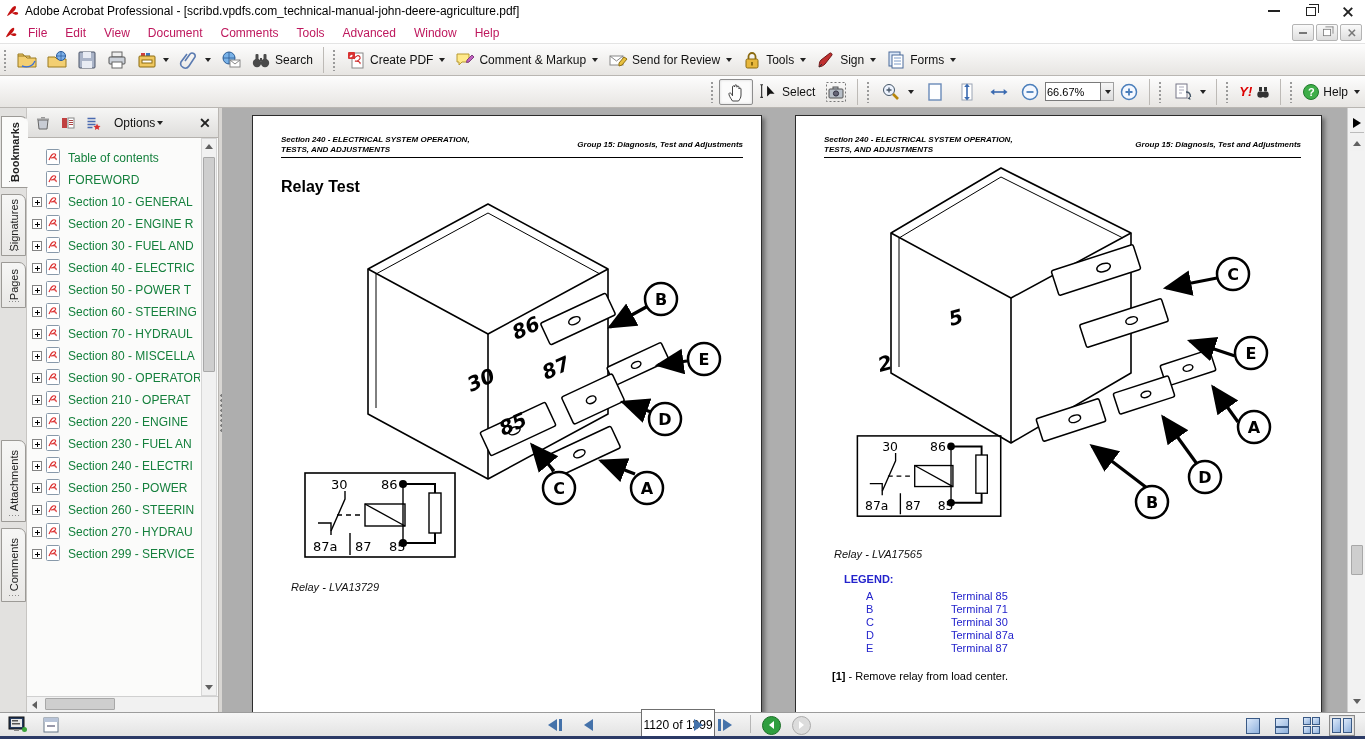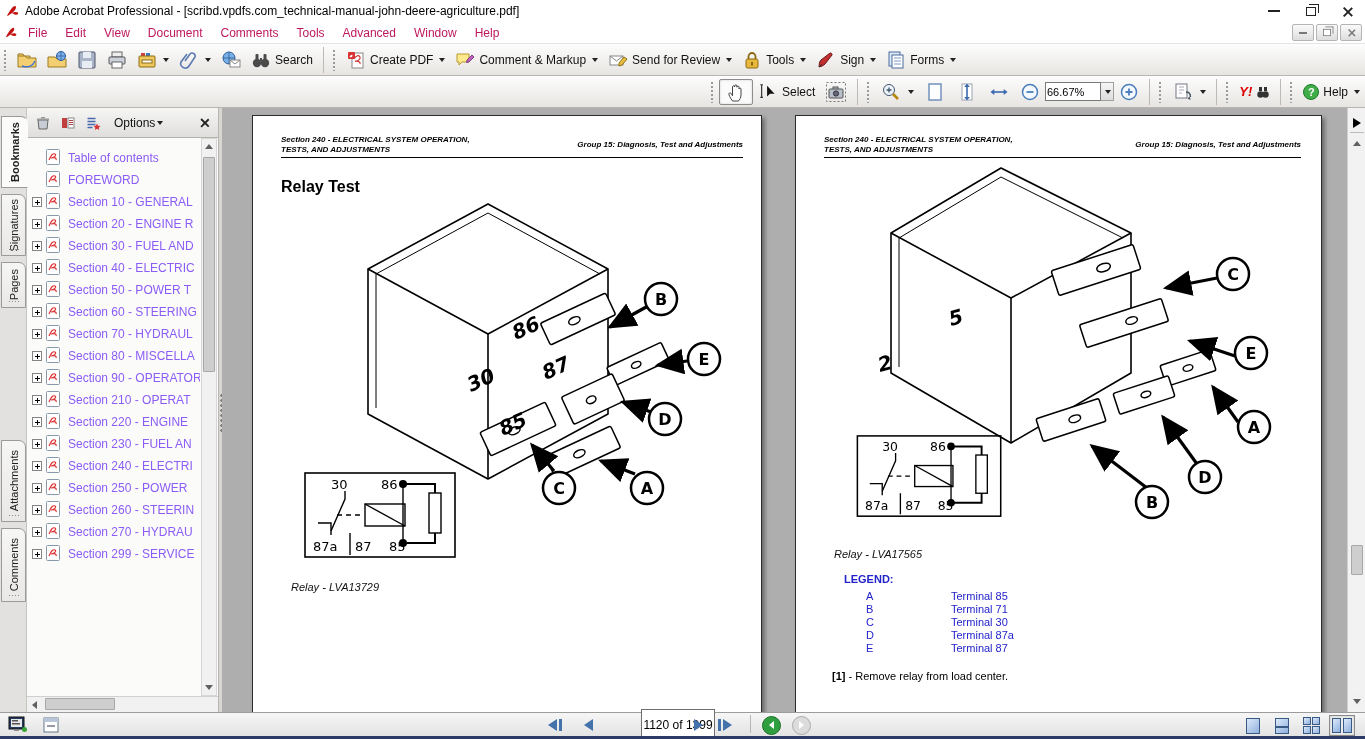--- a/index.html
+++ b/index.html
@@ -52,21 +52,21 @@
   #panel-header{position:absolute;left:0;top:0;width:100%;height:30px;background:linear-gradient(#f6f6f5,#dfdedc);border-bottom:1px solid #b5b2ae;display:flex;align-items:center;gap:9px;padding:0 8px;}
   #panel-header .opt{font-size:12px;color:#111;display:flex;align-items:center;margin-left:4px;}
   #panel-close{margin-left:auto;}
   #panel-close .xmark{transform:scale(.9);}
   .bm-list{position:absolute;left:0;top:30px;width:174px;height:558px;overflow:hidden;background:#fbfbfa;}
   .bm-row{position:absolute;left:0;width:100%;height:22px;cursor:default;}
   .bm-exp{position:absolute;left:5px;top:6px;width:10px;height:10px;border:1px solid #848484;background:#fff;}
   .bm-exp::before{content:"";position:absolute;left:1.5px;top:3.5px;width:5px;height:1px;background:#000;}
   .bm-exp::after{content:"";position:absolute;left:3.5px;top:1.5px;width:1px;height:5px;background:#000;}
   .bm-pdf{position:absolute;left:19px;top:2px;}
-  .bm-label{position:absolute;left:41px;top:4px;font-size:12px;color:#8b5cf6;white-space:nowrap;overflow:hidden;width:132px;}
+  .bm-label{position:absolute;left:41px;top:4px;font-size:12px;color:#15803d;white-space:nowrap;overflow:hidden;width:132px;}
 
   .vscroll{position:absolute;background:#f1f1f1;border:1px solid #d6d6d6;}
   #panel-vscroll{left:174px;top:30px;width:16px;height:558px;}
   .sbtn{position:absolute;left:0;width:14px;height:15px;background:#f1f1f1;display:flex;align-items:center;justify-content:center;}
   .sthumb{position:absolute;left:1px;width:12px;background:#cecece;border:1px solid #a8a8a8;border-radius:1px;}
   #panel-hscroll{position:absolute;left:0;top:588px;width:222px;height:16px;background:#f1f1f1;border-top:1px solid #d0d0d0;}
   .tri{width:0;height:0;}
   .tri.up{border-left:4px solid transparent;border-right:4px solid transparent;border-bottom:5px solid #606060;}
   .tri.down{border-left:4px solid transparent;border-right:4px solid transparent;border-top:5px solid #606060;}
   .tri.left{border-top:4px solid transparent;border-bottom:4px solid transparent;border-right:5px solid #606060;}

